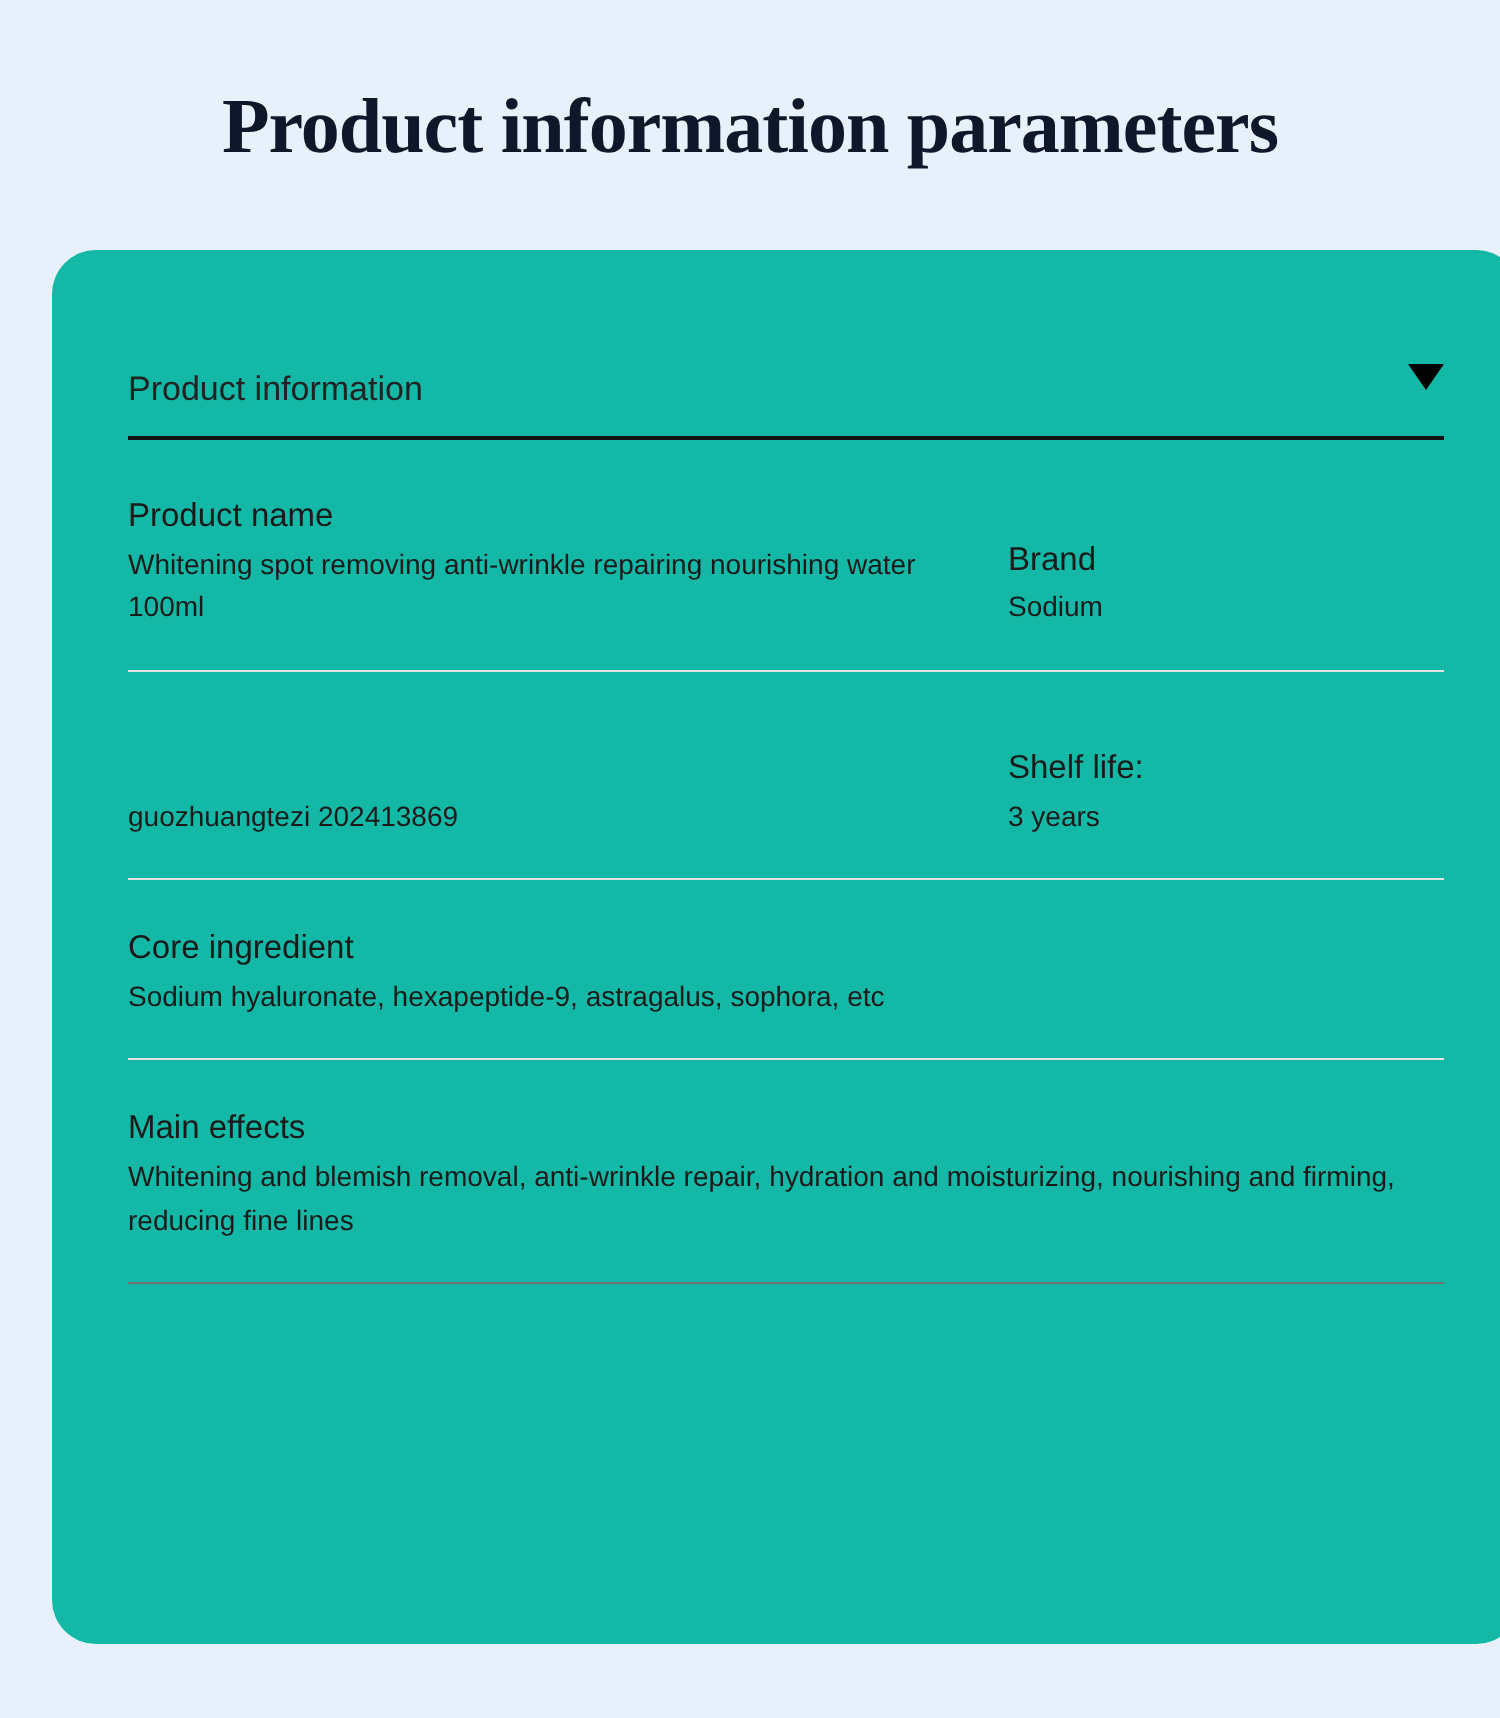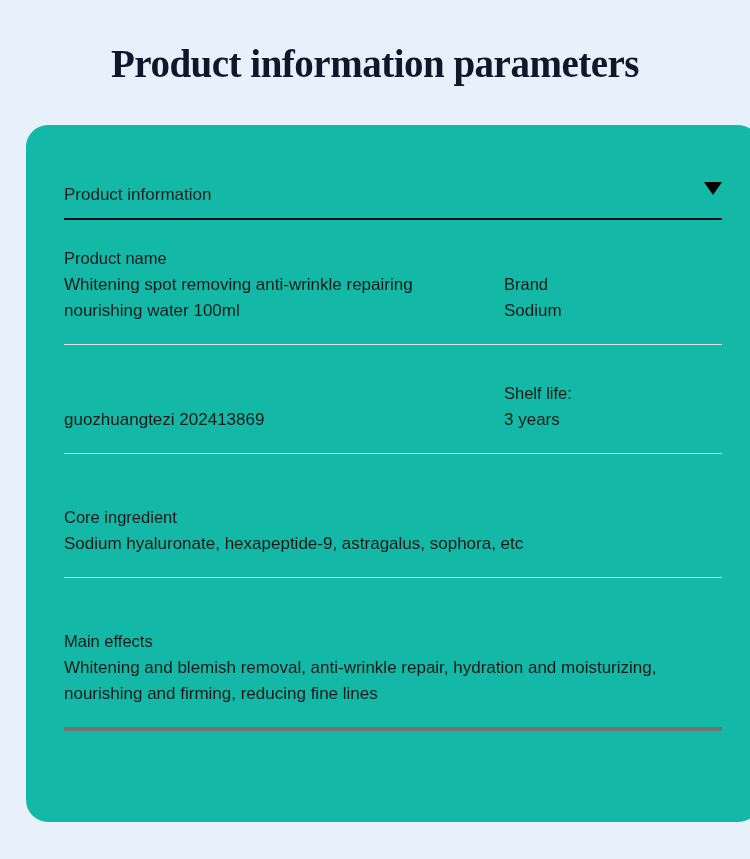--- a/index.html
+++ b/index.html
@@ -66,43 +66,42 @@
   }
   .row {
     display: flex;
     flex-direction: row;
     align-items: flex-end;
     padding-top: 22px;
     padding-bottom: 20px;
     border-bottom: 1px solid #e3e3e3;
   }
   .row:last-child {
-    border-bottom: 4px solid #737373;
+    border-bottom: 1px solid #737373;
   }
   .row.wide .col-left {
     width: 100%;
-    margin-top: 29px;
   }
   .col-left {
     width: 440px;
     box-sizing: border-box;
     padding-right: 10px;
   }
   .col-right {
     width: 180px;
     box-sizing: border-box;
     margin-top: 14px;
   }
   .field-label {
     font-size: 16.5px;
     color: #1a1a1a;
     line-height: 1.55;
   }
   .field-value {
-    font-size: 17px;
+    font-size: 14px;
     color: #1a1a1a;
     line-height: 1.55;
   }
   .row-first {
     padding-top: 26px;
   }
 </style>
 </head>
 <body>
 

